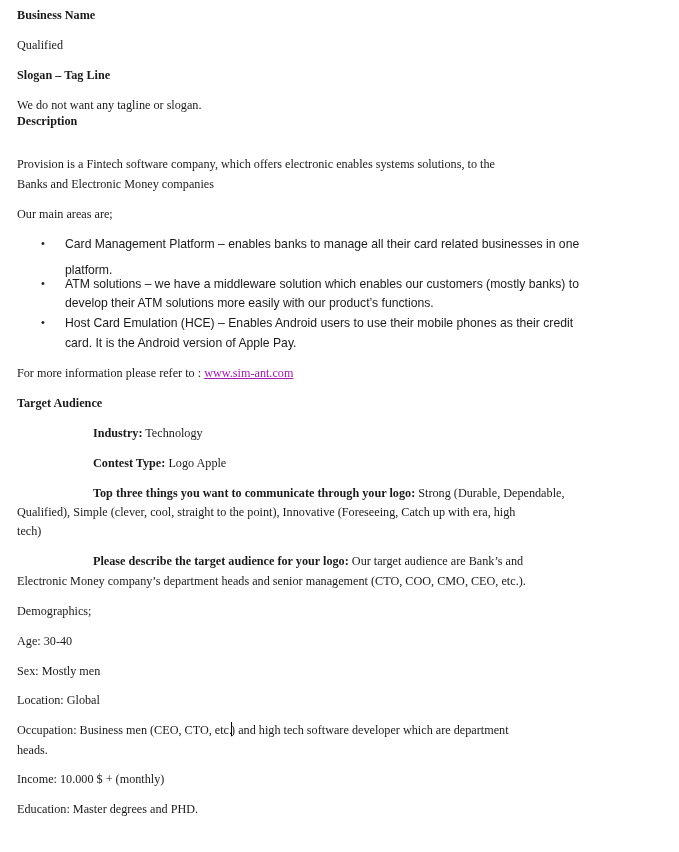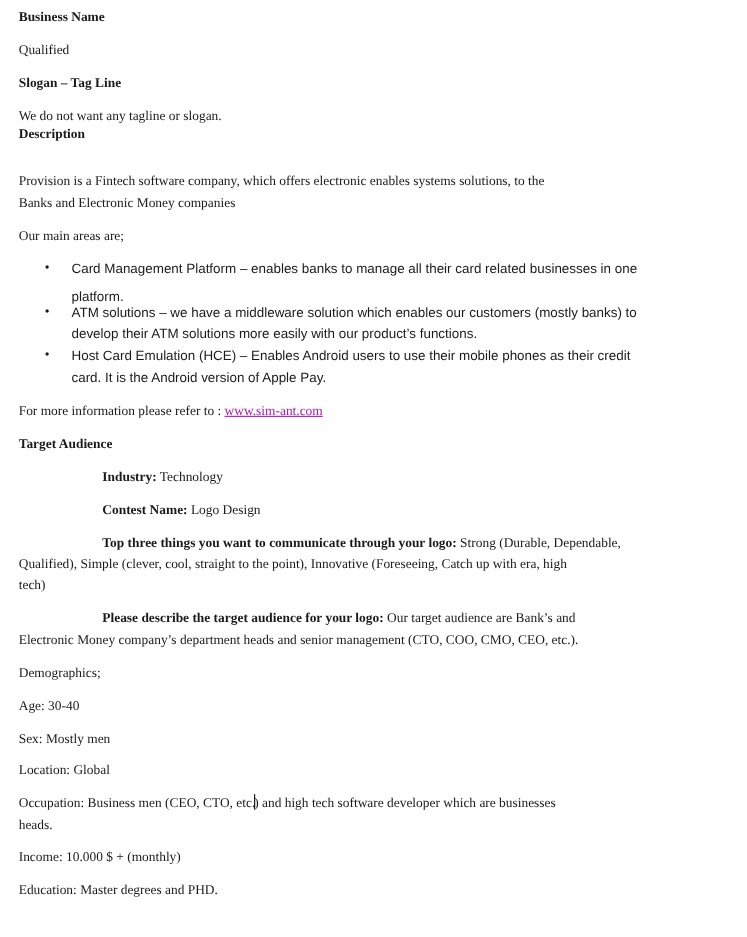--- a/index.html
+++ b/index.html
@@ -56,41 +56,41 @@
     <span>For more information please refer to : </span><a class="link">www.sim-ant.com</a>
   </div>
 
   <div class="line b" style="top:393px">Target Audience</div>
 
   <div class="line indent" style="top:423px">
     <span class="b">Industry:</span><span> Technology</span>
   </div>
 
   <div class="line indent" style="top:453px">
-    <span class="b">Contest Name:</span><span> Logo Design</span>
+    <span class="b">Contest Type:</span><span> Logo Apple</span>
   </div>
 
   <div class="line indent" style="top:483px">
     <span class="b">Top three things you want to communicate through your logo:</span><span> Strong (Durable, Dependable,</span>
   </div>
   <div class="line" style="top:502px">Qualified), Simple (clever, cool, straight to the point), Innovative (Foreseeing, Catch up with era, high</div>
   <div class="line" style="top:521px">tech)</div>
 
   <div class="line indent" style="top:551px">
     <span class="b">Please describe the target audience for your logo:</span><span> Our target audience are Bank’s and</span>
   </div>
   <div class="line" style="top:571px">Electronic Money company’s department heads and senior management (CTO, COO, CMO, CEO, etc.).</div>
 
   <div class="line" style="top:601px">Demographics;</div>
   <div class="line" style="top:631px">Age: 30-40</div>
   <div class="line" style="top:661px">Sex: Mostly men</div>
   <div class="line" style="top:690px">Location: Global</div>
 
   <div class="line" style="top:720px">
-    <span>Occupation: Business men (CEO, CTO, etc.</span><span class="cursor"></span><span>) and high tech software developer which are businesses</span>
+    <span>Occupation: Business men (CEO, CTO, etc.</span><span class="cursor"></span><span>) and high tech software developer which are department</span>
   </div>
   <div class="line" style="top:740px">heads.</div>
 
   <div class="line" style="top:769px">Income: 10.000 $ + (monthly)</div>
   <div class="line" style="top:799px">Education: Master degrees and PHD.</div>
   <div class="line" style="top:854px">Industry: Fintech – Bank and E-Money companies</div>
 
 </div>
 
 </body></html>

